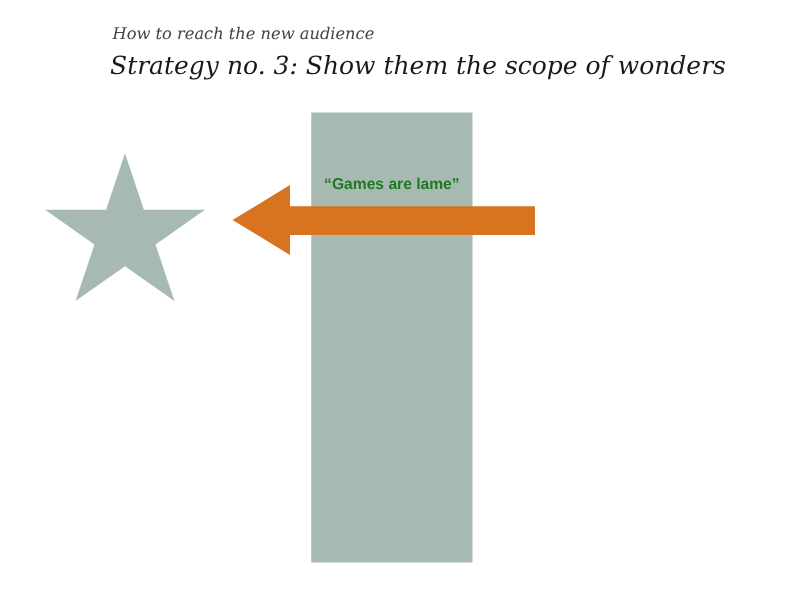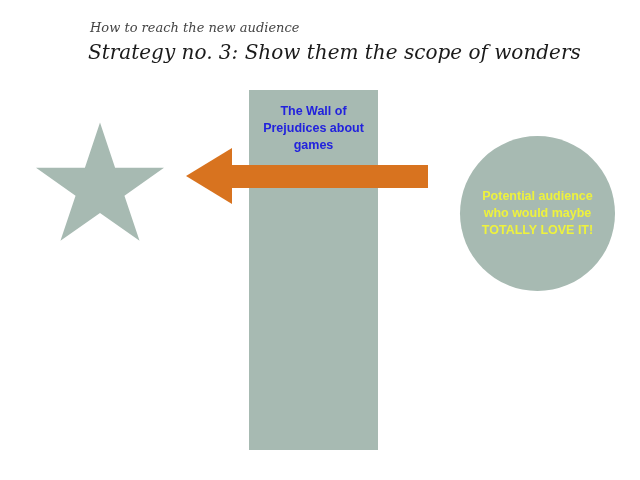--- a/index.html
+++ b/index.html
@@ -113,25 +113,22 @@
   <div class="subtitle">How to reach the new audience</div>
   <div class="title">Strategy no. 3: Show them the scope of wonders</div>
 
   <div class="star-wrap">
     <svg viewBox="0 0 100 96" aria-hidden="true">
       <polygon points="50,0 61.8,35.3 100,35.3 69.1,57.1 80.9,92.4 50,70.6 19.1,92.4 30.9,57.1 0,35.3 38.2,35.3" fill="var(--sage)"></polygon>
     </svg>
   </div>
 
   <div class="wall">
-    <div class="wall-header">The Wall of Prejudices about games</div>
     <div class="quotes">
+      <div class="quote">“Games are lame”</div>
     </div>
   </div>
 
   <div class="arrow-shaft"></div>
   <div class="arrow-head"></div>
 
-  <div class="audience-circle">
-    <div class="audience-label">Potential audience who would maybe TOTALLY LOVE IT!</div>
-  </div>
 
 </div>
 
 </body></html>

